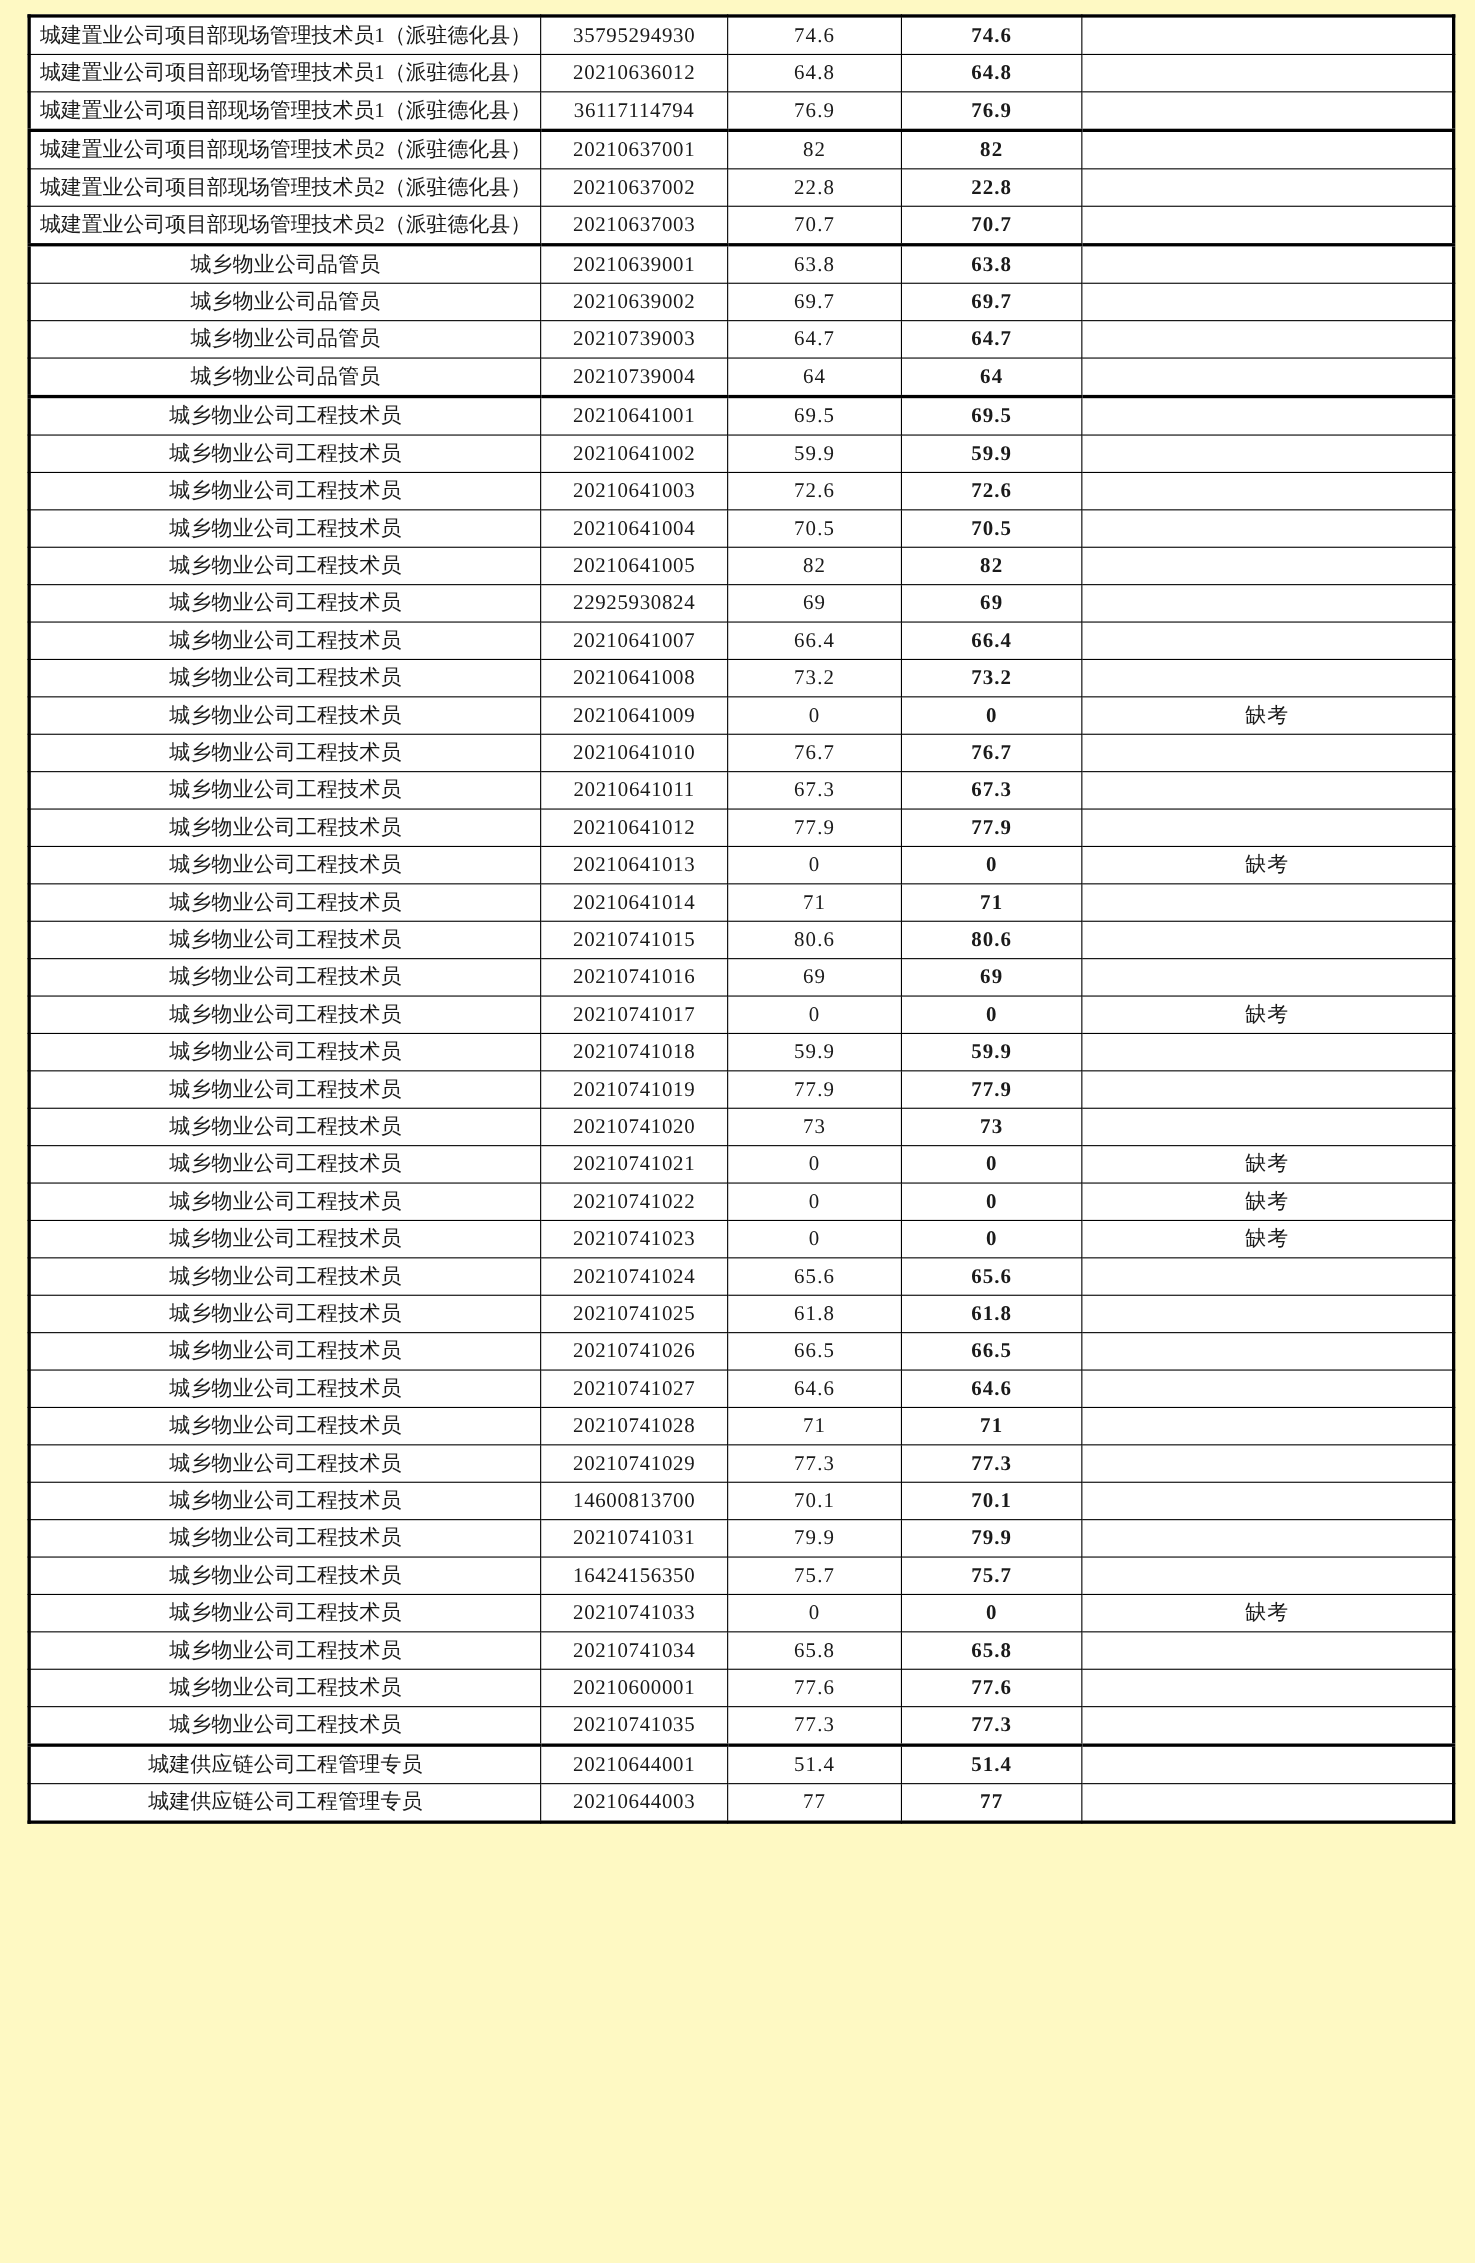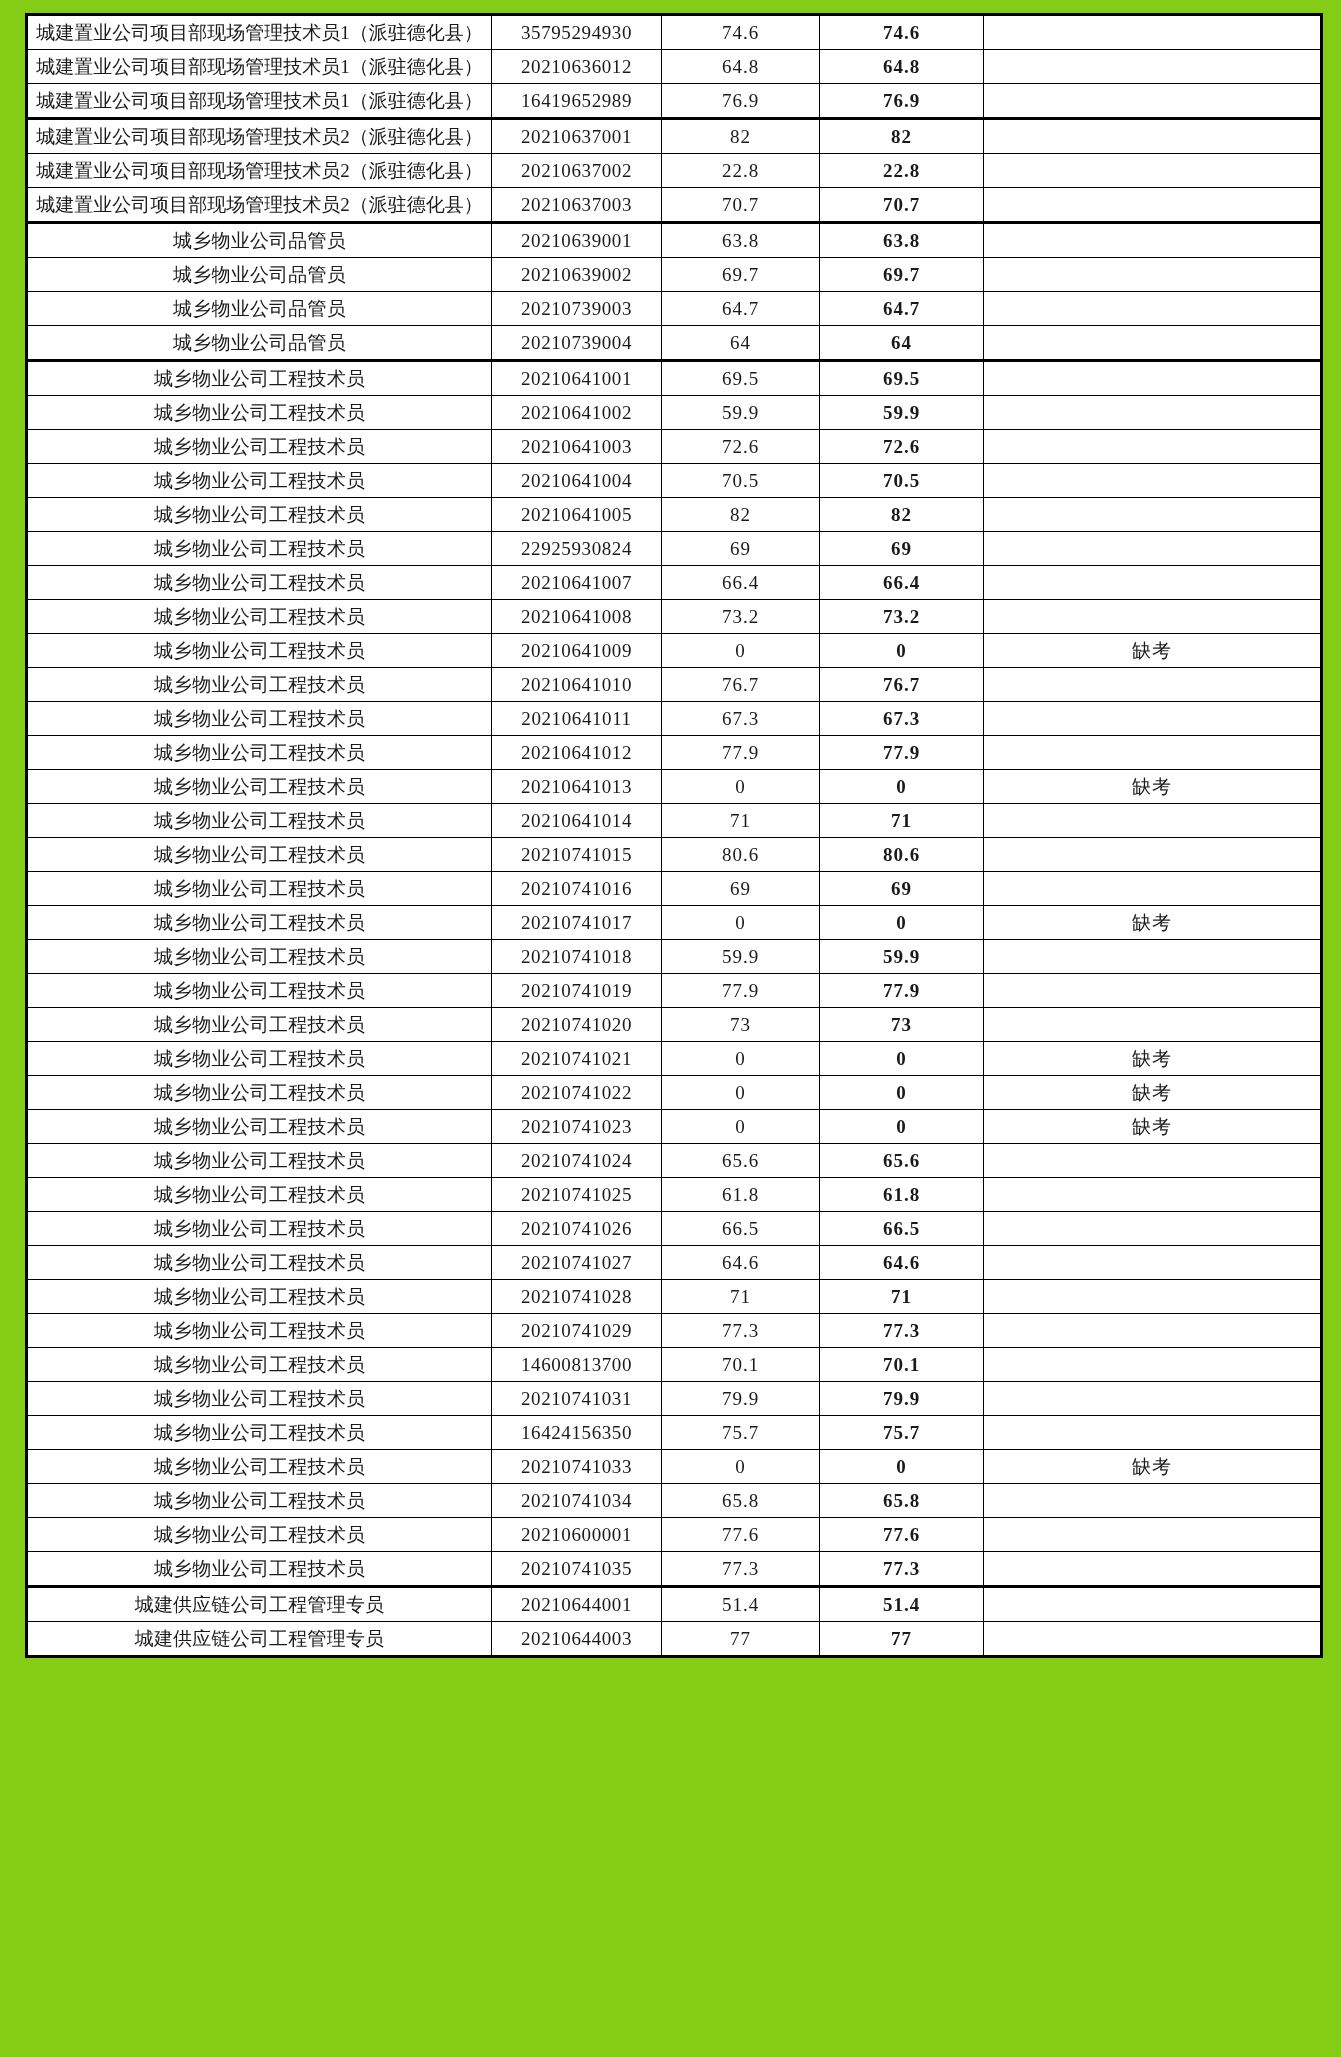--- a/index.html
+++ b/index.html
@@ -10,21 +10,21 @@
   body {
     width: 1341px;
     height: 2057px;
     font-family: "Liberation Serif", "DejaVu Serif", serif;
     -webkit-font-smoothing: antialiased;
   }
   #page {
     position: relative;
     width: 1341px;
     height: 2057px;
-    background: #84cc16;
+    background: #fef9c3;
     overflow: hidden;
   }
   table.score-table {
     position: absolute;
     left: 25px;
     top: 13px;
     width: 1295px;
     border-collapse: collapse;
     table-layout: fixed;
     background: #ffffff;
@@ -86,21 +86,21 @@
         </tr>
         <tr class="">
           <td class="cell-post long">城建置业公司项目部现场管理技术员1（派驻德化县）</td>
           <td class="cell-num">20210636012</td>
           <td class="cell-score1">64.8</td>
           <td class="cell-score2">64.8</td>
           <td class="cell-remark"></td>
         </tr>
         <tr class="group-end">
           <td class="cell-post long">城建置业公司项目部现场管理技术员1（派驻德化县）</td>
-          <td class="cell-num">16419652989</td>
+          <td class="cell-num">36117114794</td>
           <td class="cell-score1">76.9</td>
           <td class="cell-score2">76.9</td>
           <td class="cell-remark"></td>
         </tr>
         <tr class="group-start">
           <td class="cell-post long">城建置业公司项目部现场管理技术员2（派驻德化县）</td>
           <td class="cell-num">20210637001</td>
           <td class="cell-score1">82</td>
           <td class="cell-score2">82</td>
           <td class="cell-remark"></td>

